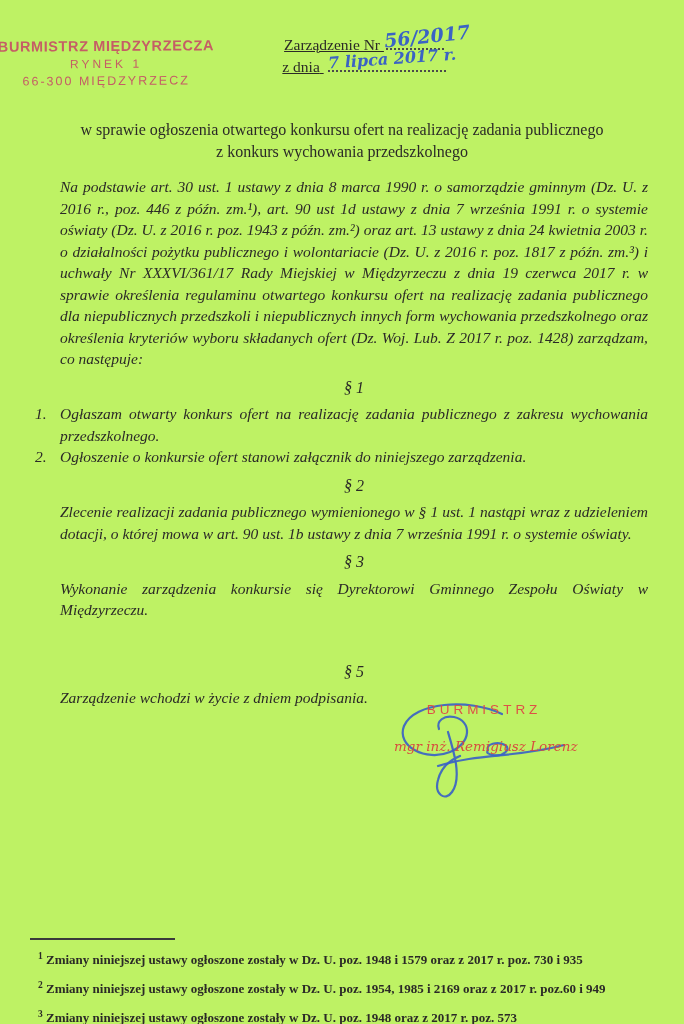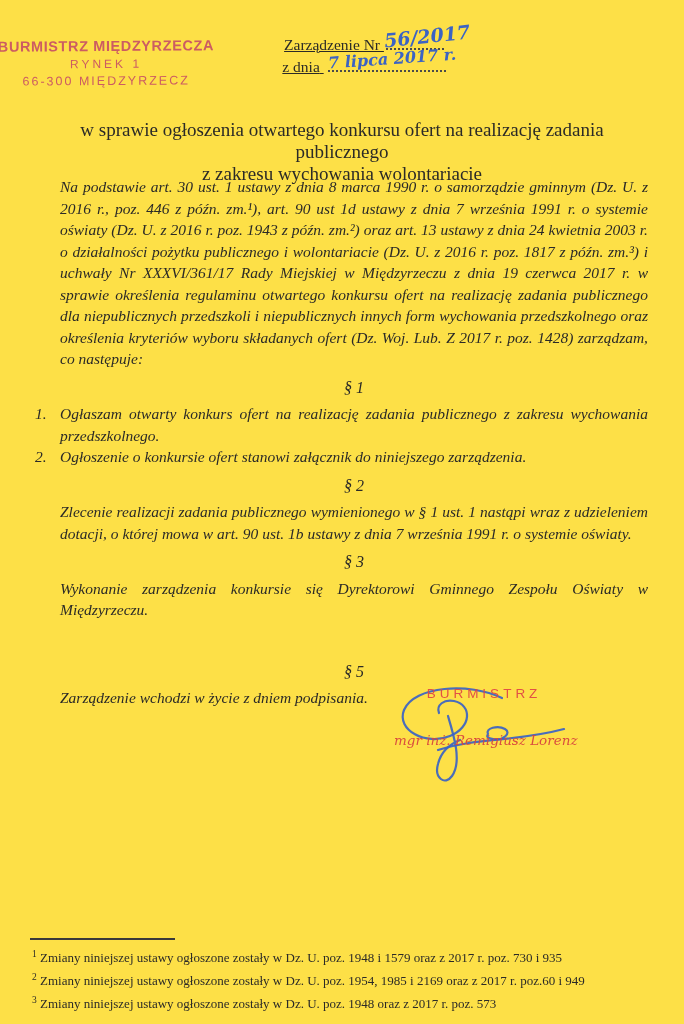--- a/index.html
+++ b/index.html
@@ -5,21 +5,21 @@
   :root{
     --stamp-red:#c64a66;
     --signature-red:#e04545;
     --name-red:#d8463e;
     --ink-blue:#3b63c4;
     --text:#2b2a27;
   }
   html,body{margin:0;padding:0;background:#e8e8e8;}
   .page{
     position:relative;width:684px;height:1024px;margin:0 auto;
-    background:#fde047;overflow:hidden;
+    background:#bef264;overflow:hidden;
     font-family:"Liberation Serif",serif;color:var(--text);
   }
 
   
   .stamp{
     position:absolute;top:38px;left:-8px;width:228px;text-align:center;
     color:var(--stamp-red);font-family:"Liberation Sans",sans-serif;
     opacity:.88;transform:rotate(-.4deg);
   }
   .stamp .l1{font-size:14.5px;font-weight:700;letter-spacing:.6px;}
@@ -41,57 +41,57 @@
     position:absolute;color:var(--ink-blue);
     font-family:"DejaVu Serif",serif;font-style:italic;font-weight:600;
     white-space:nowrap;pointer-events:none;
   }
   .hand.hw-num{left:-2px;bottom:1px;font-size:19px;transform:rotate(-6deg);}
   .hand.hw-date{left:0;bottom:0;font-size:16px;transform:rotate(-4deg);}
 
   
   .subject{
     position:absolute;top:119px;left:42px;width:600px;text-align:center;
-    font-size:19px;line-height:22px;
+    font-size:16px;line-height:22px;
   }
 
   
   .content{
     position:absolute;top:176px;left:60px;width:588px;
     font-size:15.5px;line-height:21.5px;text-align:justify;font-style:italic;
   }
   .content p{margin:0;}
   .sec-h{text-align:center;font-size:16px;margin:7px 0 5px;}
   .item{position:relative;margin:0;}
   .item .no{position:absolute;left:-25px;top:0;}
   .h5{margin-top:40px;}
 
   
-  .signature{position:absolute;top:680px;left:384px;width:200px;height:115px;}
+  .signature{position:absolute;top:696px;left:384px;width:200px;height:115px;}
   .sig-title{
     position:absolute;top:6px;left:0;width:100%;text-align:center;
     color:var(--signature-red);font-family:"Liberation Sans",sans-serif;
     font-size:13.5px;letter-spacing:4px;opacity:.92;
   }
   .sig-name{
     position:absolute;top:42px;left:10px;width:190px;
     color:var(--name-red);font-family:"DejaVu Serif",serif;
-    font-style:italic;font-size:13.5px;opacity:.95;white-space:nowrap;margin-top:10px;
+    font-style:italic;font-size:13.5px;opacity:.95;white-space:nowrap;
   }
   .sig-ink{position:absolute;top:0;left:0;}
   .sig-ink path{stroke:var(--ink-blue);stroke-width:2.2;fill:none;
     stroke-linecap:round;opacity:.92;}
 
   
   .footnotes{
     position:absolute;top:938px;left:30px;width:640px;
     font-size:13px;line-height:17.5px;
   }
   .fn-sep{width:145px;border:0;border-top:2px solid #3a3a3a;margin:0 0 6px 0;}
-  .fn{margin:2px;}
+  .fn{margin:8px;font-weight:bold;}
   .fn sup{font-size:9.5px;}
 </style>
 </head>
 <body>
 
 <div class="page">
 
   <div class="stamp">
     <div class="l1">BURMISTRZ MIĘDZYRZECZA</div>
     <div class="l2">RYNEK 1</div>
@@ -108,21 +108,21 @@
     <div>
       <span>z dnia</span>
       <span class="dots date">
         <span class="hand hw-date">7 lipca 2017 r.</span>
       </span>
     </div>
   </div>
 
   <div class="subject">
     <div>w sprawie ogłoszenia otwartego konkursu ofert na realizację zadania publicznego</div>
-    <div>z zakresu wychowania wolontariacie</div>
+    <div>z konkurs wychowania przedszkolnego</div>
   </div>
 
   <div class="content">
     <p>Na podstawie art. 30 ust. 1 ustawy z dnia 8 marca 1990 r. o samorządzie gminnym (Dz. U. z 2016 r., poz. 446 z późn. zm.¹), art. 90 ust 1d ustawy z dnia 7 września 1991 r. o systemie oświaty (Dz. U. z 2016 r. poz. 1943 z późn. zm.²) oraz art. 13 ustawy z dnia 24 kwietnia 2003 r. o działalności pożytku publicznego i wolontariacie (Dz. U. z 2016 r. poz. 1817 z późn. zm.³) i uchwały Nr XXXVI/361/17 Rady Miejskiej w Międzyrzeczu z dnia 19 czerwca 2017 r. w sprawie określenia regulaminu otwartego konkursu ofert na realizację zadania publicznego dla niepublicznych przedszkoli i niepublicznych innych form wychowania przedszkolnego oraz określenia kryteriów wyboru składanych ofert (Dz. Woj. Lub. Z 2017 r. poz. 1428) zarządzam, co następuje:</p>
 
     <div class="sec-h">§ 1</div>
     <div class="item">
       <span class="no">1.</span>
       <span>Ogłaszam otwarty konkurs ofert na realizację zadania publicznego z zakresu wychowania przedszkolnego.</span>
     </div>

